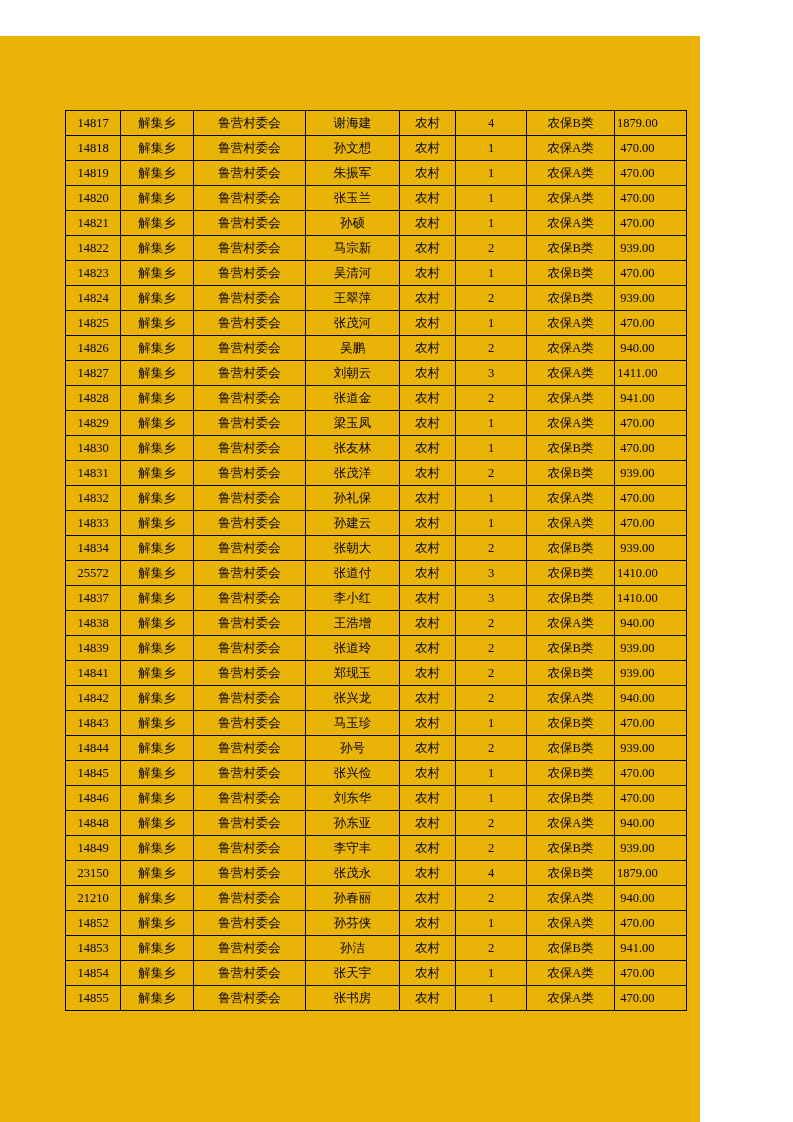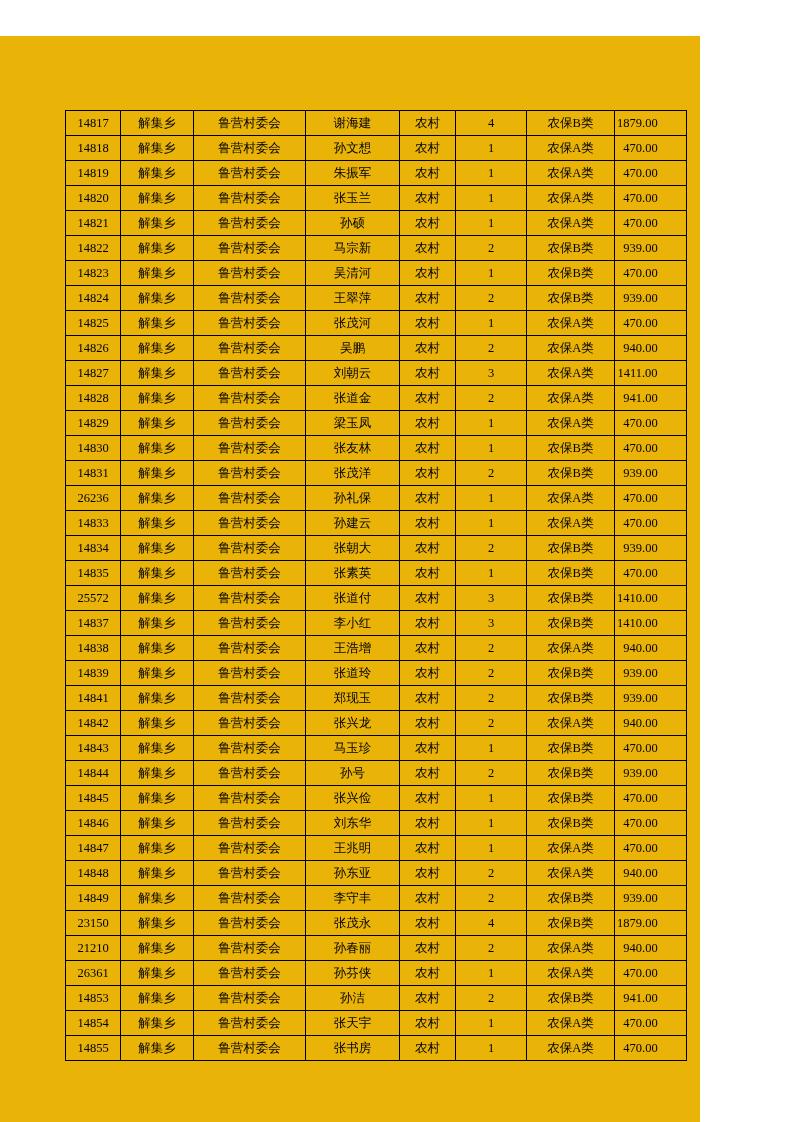--- a/index.html
+++ b/index.html
@@ -30,21 +30,21 @@
     height: 24.9px;
     padding: 0 2px;
     font-size: 12.5px;
     line-height: 24px;
     text-align: center;
     white-space: nowrap;
     overflow: hidden;
     color: #000000;
   }
   table.records td.amount {
-    text-align: right;
+    text-align: center;
     padding-right: 28px;
   }
 </style>
 </head>
 <body>
 
 <div class="page">
   <table class="records">
     <colgroup>
       <col style="width:55px">
@@ -201,21 +201,21 @@
           <td>14831</td>
           <td>解集乡</td>
           <td>鲁营村委会</td>
           <td>张茂洋</td>
           <td>农村</td>
           <td>2</td>
           <td>农保B类</td>
           <td class="amount">939.00</td>
         </tr>
         <tr>
-          <td>26236</td>
+          <td>14832</td>
           <td>解集乡</td>
           <td>鲁营村委会</td>
           <td>孙礼保</td>
           <td>农村</td>
           <td>1</td>
           <td>农保A类</td>
           <td class="amount">470.00</td>
         </tr>
         <tr>
           <td>14833</td>
@@ -231,30 +231,20 @@
           <td>14834</td>
           <td>解集乡</td>
           <td>鲁营村委会</td>
           <td>张朝大</td>
           <td>农村</td>
           <td>2</td>
           <td>农保B类</td>
           <td class="amount">939.00</td>
         </tr>
         <tr>
-          <td>14835</td>
-          <td>解集乡</td>
-          <td>鲁营村委会</td>
-          <td>张素英</td>
-          <td>农村</td>
-          <td>1</td>
-          <td>农保B类</td>
-          <td class="amount">470.00</td>
-        </tr>
-        <tr>
           <td>25572</td>
           <td>解集乡</td>
           <td>鲁营村委会</td>
           <td>张道付</td>
           <td>农村</td>
           <td>3</td>
           <td>农保B类</td>
           <td class="amount">1410.00</td>
         </tr>
         <tr>
@@ -341,30 +331,20 @@
           <td>14846</td>
           <td>解集乡</td>
           <td>鲁营村委会</td>
           <td>刘东华</td>
           <td>农村</td>
           <td>1</td>
           <td>农保B类</td>
           <td class="amount">470.00</td>
         </tr>
         <tr>
-          <td>14847</td>
-          <td>解集乡</td>
-          <td>鲁营村委会</td>
-          <td>王兆明</td>
-          <td>农村</td>
-          <td>1</td>
-          <td>农保A类</td>
-          <td class="amount">470.00</td>
-        </tr>
-        <tr>
           <td>14848</td>
           <td>解集乡</td>
           <td>鲁营村委会</td>
           <td>孙东亚</td>
           <td>农村</td>
           <td>2</td>
           <td>农保A类</td>
           <td class="amount">940.00</td>
         </tr>
         <tr>
@@ -391,21 +371,21 @@
           <td>21210</td>
           <td>解集乡</td>
           <td>鲁营村委会</td>
           <td>孙春丽</td>
           <td>农村</td>
           <td>2</td>
           <td>农保A类</td>
           <td class="amount">940.00</td>
         </tr>
         <tr>
-          <td>26361</td>
+          <td>14852</td>
           <td>解集乡</td>
           <td>鲁营村委会</td>
           <td>孙芬侠</td>
           <td>农村</td>
           <td>1</td>
           <td>农保A类</td>
           <td class="amount">470.00</td>
         </tr>
         <tr>
           <td>14853</td>

